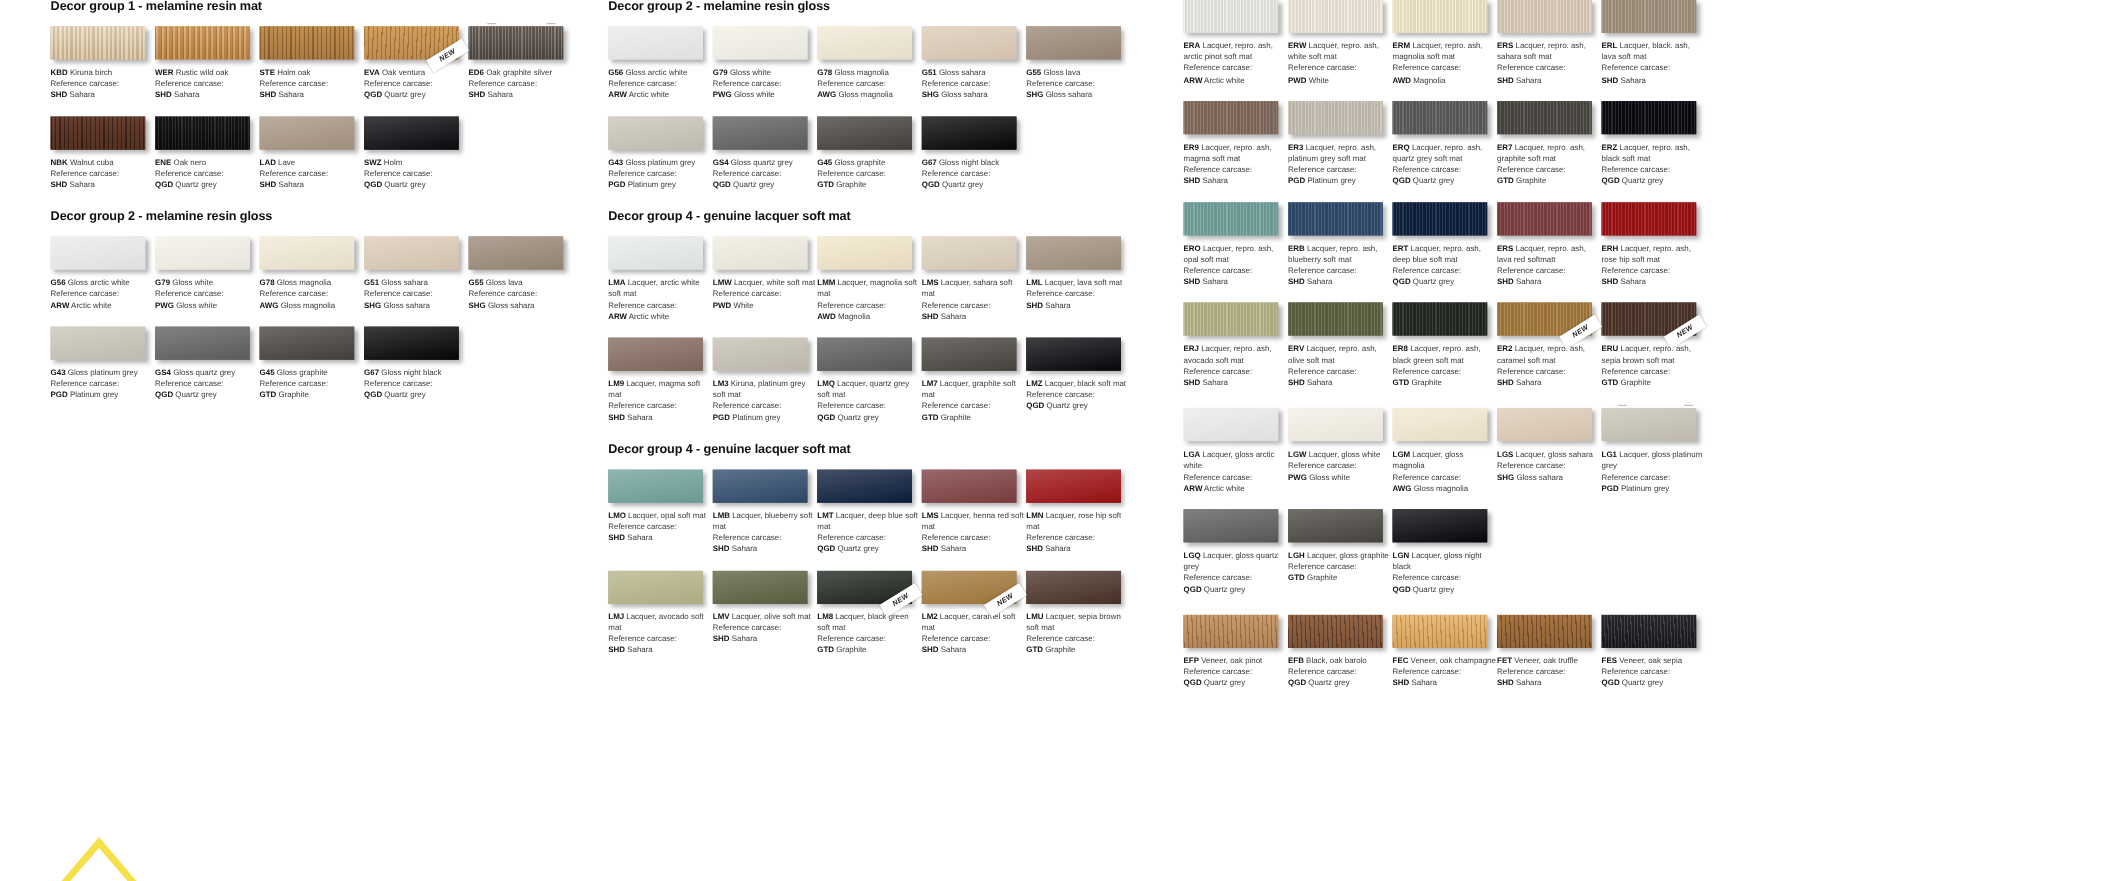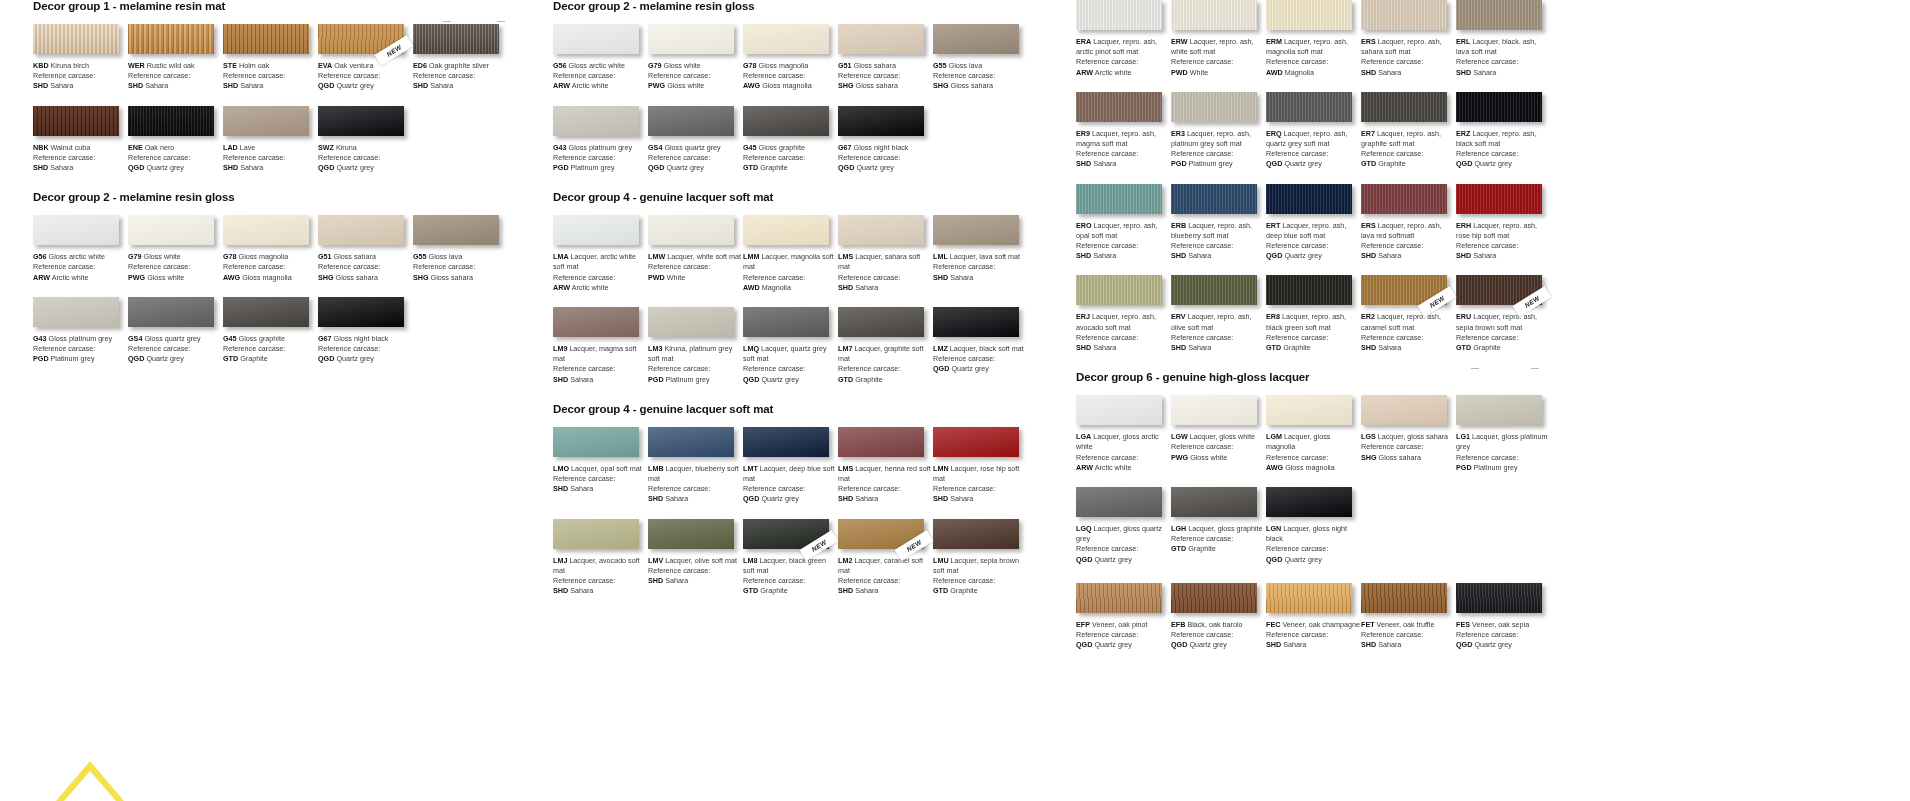--- a/index.html
+++ b/index.html
@@ -6,21 +6,21 @@
   body{
     width:1910px;height:801px;overflow:hidden;
     font-family:"Liberation Sans", sans-serif;
     color:#1c1c1c;
     -webkit-font-smoothing:antialiased;
   }
   .page{position:relative;width:1910px;height:801px;}
 
   
   .col{position:absolute;top:0;}
-  #col-left{left:33px;width:500px;}
+  #col-left{left:46px;width:500px;}
   #col-mid{left:553px;width:500px;}
   #col-right{left:1076px;width:520px;}
 
   .group{margin-bottom:4px;}
   .group-title{
     font-size:11.5px;font-weight:bold;color:#111;
     letter-spacing:-0.1px;margin:0 0 12px 0;white-space:nowrap;
   }
   .swatch-grid{display:flex;flex-wrap:wrap;}
   .cell{width:94px;margin-right:1px;margin-bottom:14px;position:relative;}
@@ -141,21 +141,21 @@
             <div class="chip" style="background: linear-gradient(170deg, rgba(255, 255, 255, 0.22), rgba(0, 0, 0, 0.05)), linear-gradient(rgb(168, 149, 131), rgb(168, 149, 131)) rgb(168, 149, 131);"></div>
             <div class="caption">
               <div><span class="code">LAD</span> <span class="nm">Lave</span></div>
               <div class="ref">Reference carcase:</div>
               <div class="carc"><span class="code">SHD</span> <span class="nm">Sahara</span></div>
             </div>
           </div>
           <div class="cell">
             <div class="chip" style="background: linear-gradient(170deg, rgba(255, 255, 255, 0.22), rgba(0, 0, 0, 0.05)), linear-gradient(rgb(10, 10, 14), rgb(10, 10, 14)) rgb(10, 10, 14);"></div>
             <div class="caption">
-              <div><span class="code">SWZ</span> <span class="nm">Kiruna</span></div>
+              <div><span class="code">SWZ</span> <span class="nm">Holm</span></div>
               <div class="ref">Reference carcase:</div>
               <div class="carc"><span class="code">QGD</span> <span class="nm">Quartz grey</span></div>
             </div>
           </div>
         </div>
       </div>
       <div class="group">
         <div class="group-title">Decor group 2 - melamine resin gloss</div>
         <div class="swatch-grid">
           <div class="cell">
@@ -649,21 +649,20 @@
             </div>
             <div class="caption">
               <div><span class="code">ERU</span> <span class="nm">Lacquer, repro. ash, sepia brown soft mat</span></div>
               <div class="ref">Reference carcase:</div>
               <div class="carc"><span class="code">GTD</span> <span class="nm">Graphite</span></div>
             </div>
           </div>
         </div>
       </div>
       <div class="group">
-        <div class="group-title">Decor group 6 - genuine high-gloss lacquer</div>
         <div class="swatch-grid">
           <div class="cell">
             <div class="chip" style="background: linear-gradient(170deg, rgba(255, 255, 255, 0.22), rgba(0, 0, 0, 0.05)), linear-gradient(rgb(233, 236, 234), rgb(233, 236, 234)) rgb(233, 236, 234);"></div>
             <div class="caption">
               <div><span class="code">LGA</span> <span class="nm">Lacquer, gloss arctic white</span></div>
               <div class="ref">Reference carcase:</div>
               <div class="carc"><span class="code">ARW</span> <span class="nm">Arctic white</span></div>
             </div>
           </div>
           <div class="cell">

